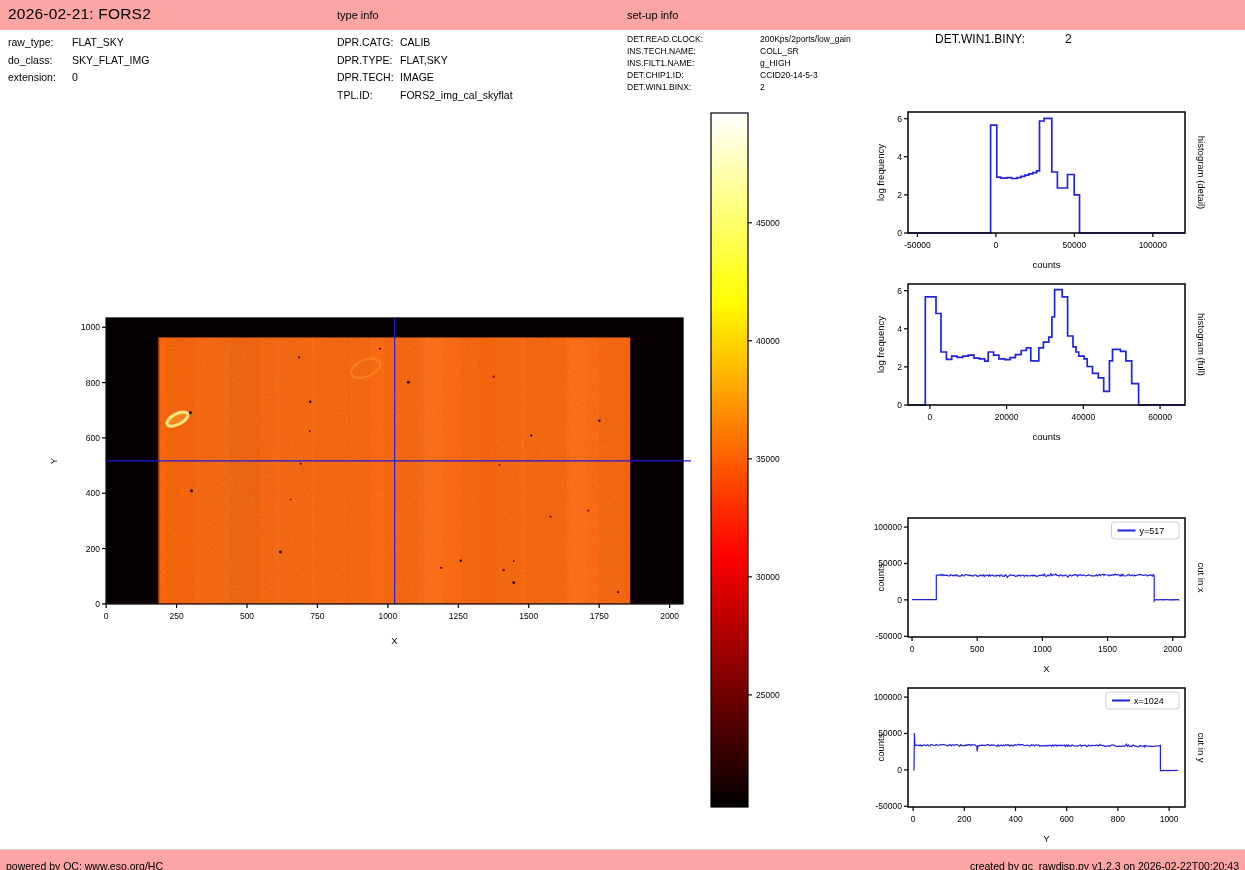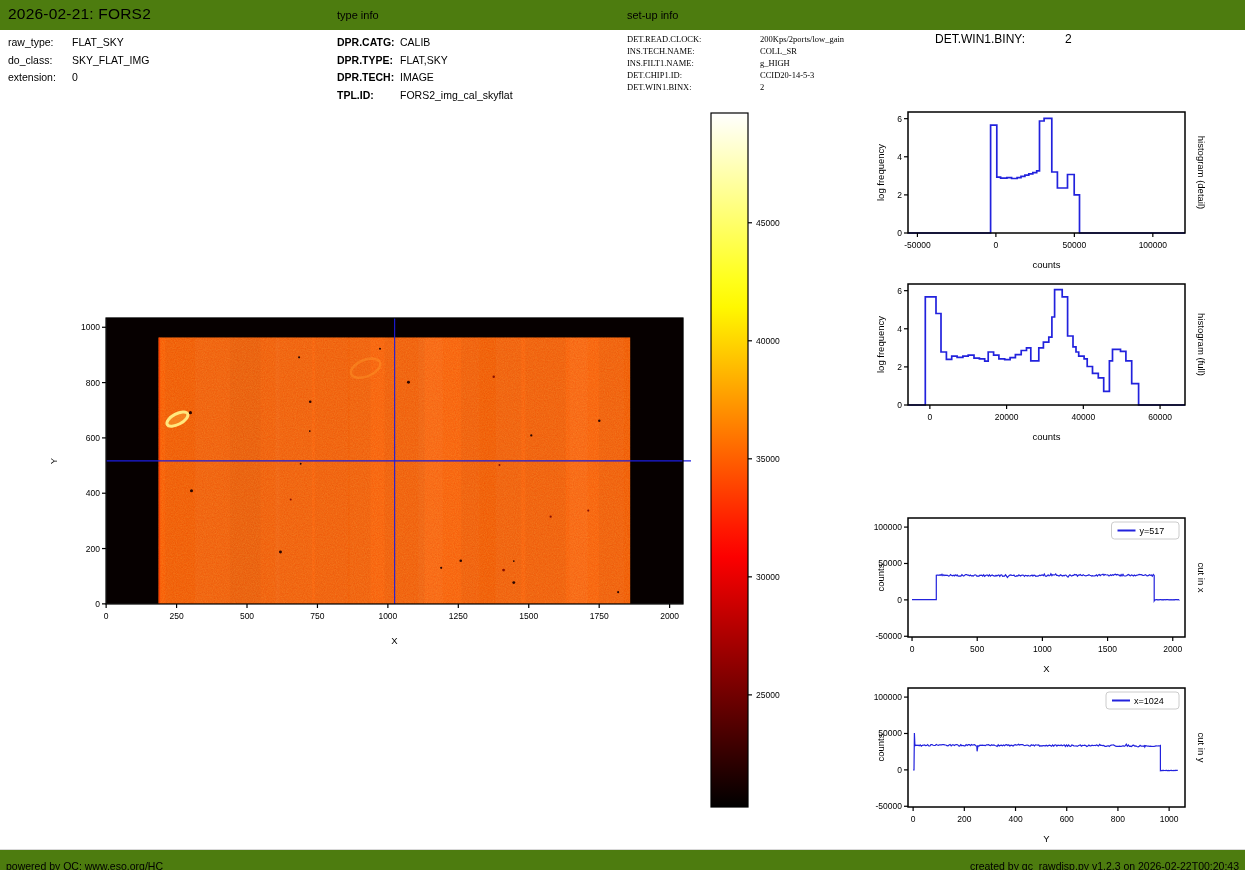--- a/index.html
+++ b/index.html
@@ -1,34 +1,34 @@
 <!DOCTYPE html>
 <html><head>
 <meta charset="utf-8">
 <style>
   html,body{margin:0;padding:0;}
   body{
     width:1245px;height:870px;position:relative;overflow:hidden;
     background:#ffffff;color:#000;
     font-family:"Liberation Sans",sans-serif;
   }
-  .band{position:absolute;left:0;width:1245px;background:#4d7c0f;box-sizing:border-box;}
+  .band{position:absolute;left:0;width:1245px;background:#fca5a5;box-sizing:border-box;}
   #header-bar{top:0;height:30px;}
   #footer-bar{top:849px;height:21px;display:flex;justify-content:space-between;align-items:center;
     padding:16px 6px;font-size:10.5px;border-top:1px solid #d8d8d8;}
   .page-title{position:absolute;left:8px;top:5px;font-size:15.5px;letter-spacing:0.2px;}
   .section-head{position:absolute;top:9px;font-size:11px;}
   #type-info-head{left:337px;}
   #setup-info-head{left:627px;}
   .info{position:absolute;white-space:nowrap;}
   #file-info{left:8px;top:34px;font-size:10.5px;line-height:17.5px;}
   #file-info .ilab{display:inline-block;width:64px;}
   #type-info{left:337px;top:34px;font-size:10.5px;line-height:17.5px;}
-  #type-info .ilab{display:inline-block;width:63px;font-weight:bold;}
-  #setup-info{left:627px;top:33px;font-size:8.5px;line-height:12px;font-family:Liberation Serif, serif;}
+  #type-info .ilab{display:inline-block;width:63px;}
+  #setup-info{left:627px;top:33px;font-size:8.5px;line-height:12px;}
   #setup-info .ilab{display:inline-block;width:133px;}
   #setup-info-right{left:935px;top:33px;font-size:12px;line-height:12px;}
   #setup-info-right .ilab{display:inline-block;width:130px;}
   #charts{position:absolute;left:0;top:0;}
   #charts text{font-family:"Liberation Sans",sans-serif;fill:#000;}
 </style>
 </head>
 <body>
 
 <div class="band" id="header-bar">

